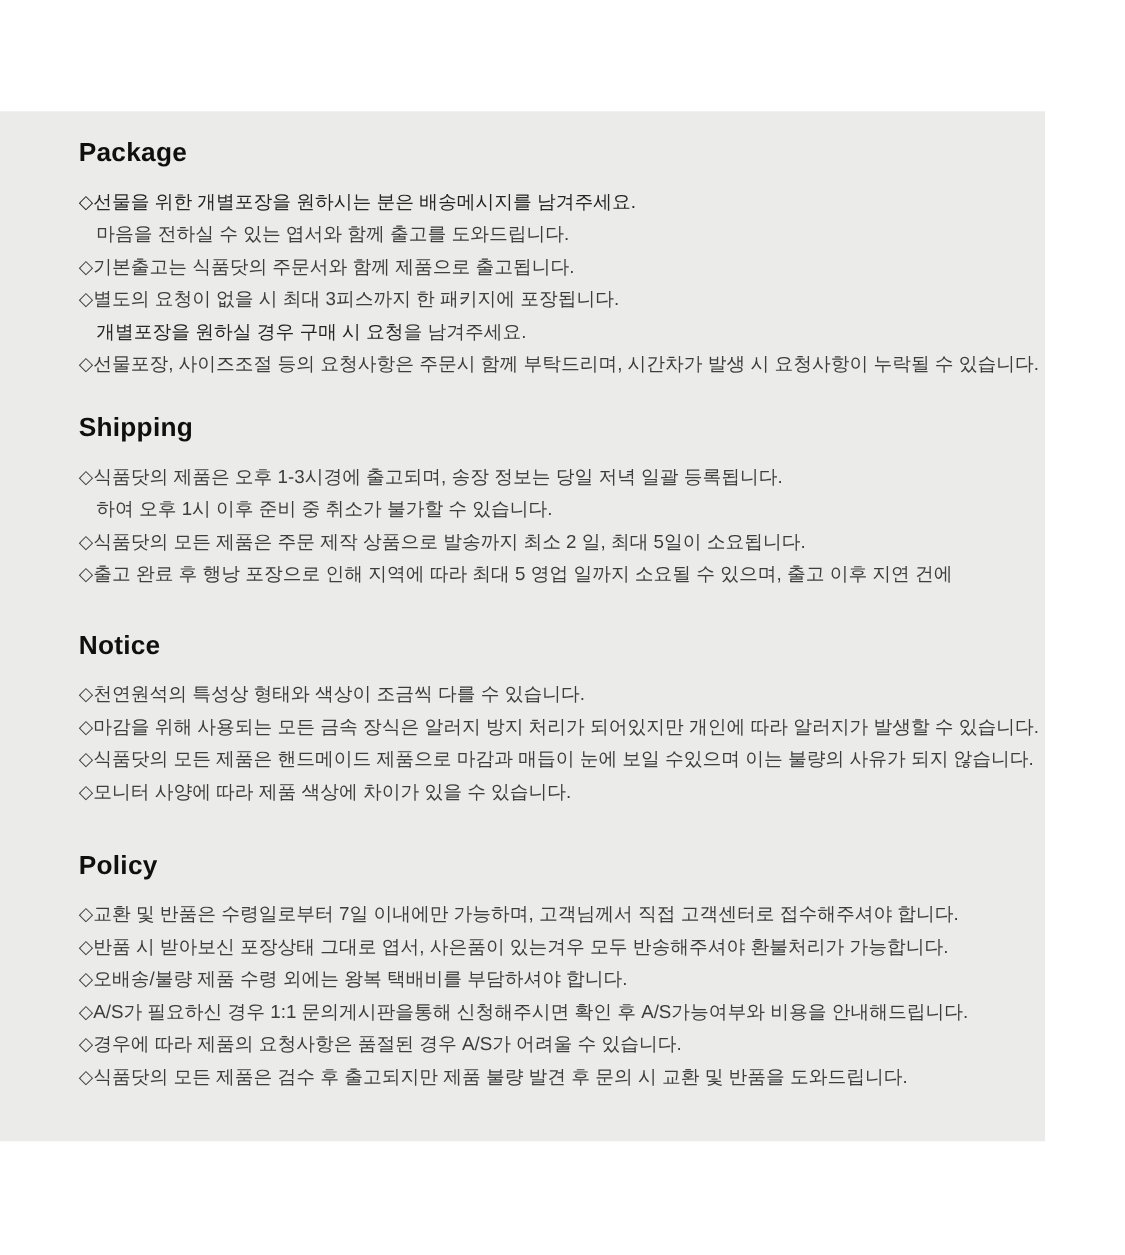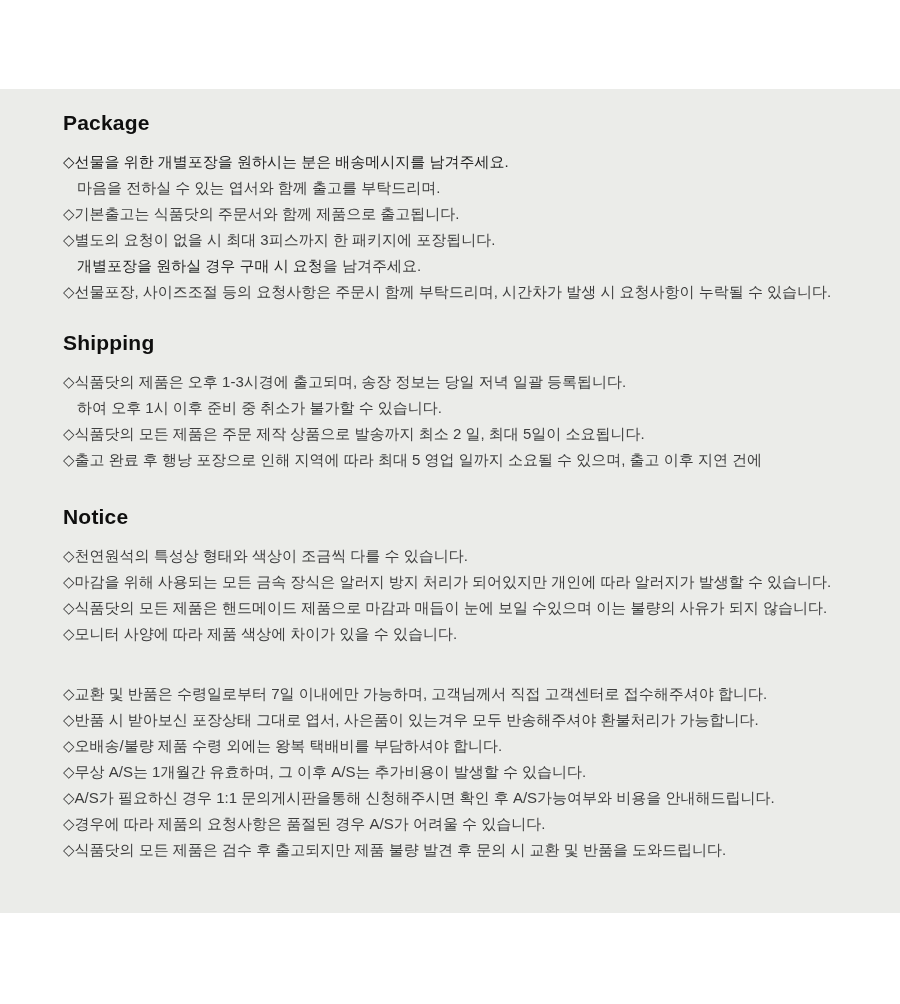--- a/index.html
+++ b/index.html
@@ -9,21 +9,21 @@
     background: #ffffff;
     font-family: "Liberation Sans", "DejaVu Sans", sans-serif;
   }
   body {
     width: 900px;
     height: 1004px;
     overflow: hidden;
   }
   .panel {
     margin-top: 89px;
-    width: 900px;
+    width: 836px;
     min-height: 824px;
     background: #ebece9;
     padding: 22px 42px 12px 63px;
   }
   h2.section-title {
     margin: 0 0 15px 0;
     font-size: 21px;
     line-height: 23px;
     font-weight: 700;
     color: #0f0f0f;
@@ -44,42 +44,42 @@
   .seg { font-weight: 400; }
   .seg.bold { font-weight: 400; color: #242424; }
 </style>
 </head>
 <body>
 
 <div class="panel">
     <section class="section section-package">
       <h2 class="section-title">Package</h2>
       <p class="line"><span class="seg bold">◇선물을 위한 개별포장을 원하시는 분은 배송메시지를 남겨주세요.</span></p>
-      <p class="line cont"><span class="seg">마음을 전하실 수 있는 엽서와 함께 출고를 부탁드리며.</span></p>
+      <p class="line cont"><span class="seg">마음을 전하실 수 있는 엽서와 함께 출고를 도와드립니다.</span></p>
       <p class="line"><span class="seg">◇기본출고는 식품닷의 주문서와 함께 제품으로 출고됩니다.</span></p>
       <p class="line"><span class="seg">◇별도의 요청이 없을 시 최대 3피스까지 한 패키지에 포장됩니다.</span></p>
       <p class="line cont"><span class="seg bold">개별포장을 원하실 경우 구매 시 요청</span><span class="seg">을 남겨주세요.</span></p>
       <p class="line"><span class="seg">◇선물포장, 사이즈조절 등의 요청사항은 주문시 함께 부탁드리며, 시간차가 발생 시 요청사항이 누락될 수 있습니다.</span></p>
     </section>
     <section class="section section-shipping">
       <h2 class="section-title">Shipping</h2>
       <p class="line"><span class="seg">◇식품닷의 제품은 오후 1-3시경에 출고되며, 송장 정보는 당일 저녁 일괄 등록됩니다.</span></p>
       <p class="line cont"><span class="seg">하여 오후 1시 이후 준비 중 취소가 불가할 수 있습니다.</span></p>
       <p class="line"><span class="seg">◇식품닷의 모든 제품은 주문 제작 상품으로 발송까지 최소 2 일, 최대 5일이 소요됩니다.</span></p>
       <p class="line"><span class="seg">◇출고 완료 후 행낭 포장으로 인해 지역에 따라 최대 5 영업 일까지 소요될 수 있으며, 출고 이후 지연 건에</span></p>
     </section>
     <section class="section section-notice">
       <h2 class="section-title">Notice</h2>
       <p class="line"><span class="seg">◇천연원석의 특성상 형태와 색상이 조금씩 다를 수 있습니다.</span></p>
       <p class="line"><span class="seg">◇마감을 위해 사용되는 모든 금속 장식은 알러지 방지 처리가 되어있지만 개인에 따라 알러지가 발생할 수 있습니다.</span></p>
       <p class="line"><span class="seg">◇식품닷의 모든 제품은 핸드메이드 제품으로 마감과 매듭이 눈에 보일 수있으며 이는 불량의 사유가 되지 않습니다.</span></p>
       <p class="line"><span class="seg">◇모니터 사양에 따라 제품 색상에 차이가 있을 수 있습니다.</span></p>
     </section>
     <section class="section section-policy">
+      <h2 class="section-title">Policy</h2>
       <p class="line"><span class="seg">◇교환 및 반품은 수령일로부터 7일 이내에만 가능하며, 고객님께서 직접 고객센터로 접수해주셔야 합니다.</span></p>
       <p class="line"><span class="seg">◇반품 시 받아보신 포장상태 그대로  엽서, 사은품이 있는겨우 모두 반송해주셔야 환불처리가 가능합니다.</span></p>
       <p class="line"><span class="seg">◇오배송/불량 제품 수령 외에는 왕복 택배비를 부담하셔야 합니다.</span></p>
-      <p class="line"><span class="seg">◇무상 A/S는 1개월간 유효하며, 그 이후 A/S는 추가비용이 발생할 수 있습니다.</span></p>
       <p class="line"><span class="seg">◇A/S가 필요하신 경우 1:1 문의게시판을통해 신청해주시면 확인 후 A/S가능여부와 비용을 안내해드립니다.</span></p>
       <p class="line"><span class="seg">◇경우에 따라 제품의 요청사항은 품절된 경우 A/S가 어려울 수 있습니다.</span></p>
       <p class="line"><span class="seg">◇식품닷의 모든 제품은 검수 후 출고되지만 제품 불량 발견 후 문의 시 교환 및 반품을 도와드립니다.</span></p>
     </section>
   </div>
 
 </body></html>

